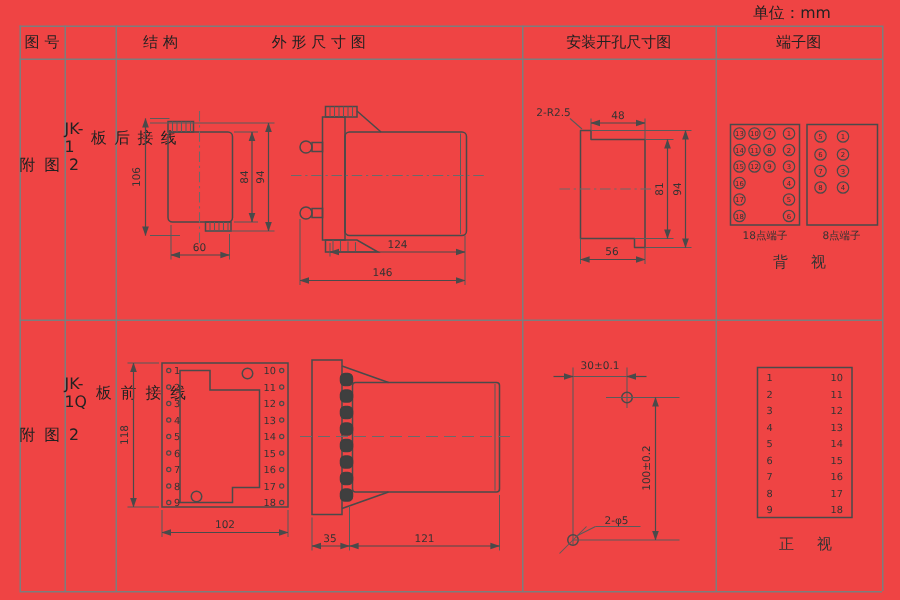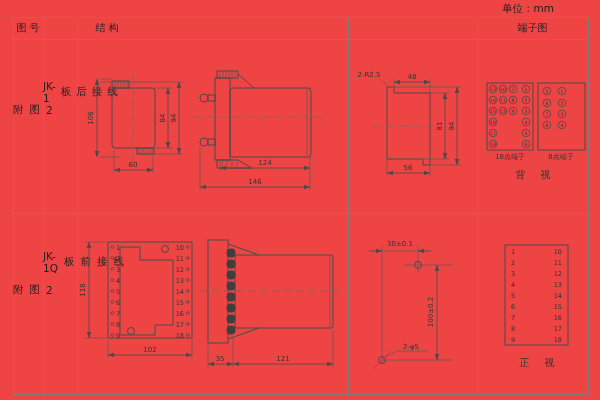--- a/index.html
+++ b/index.html
@@ -52,20 +52,22 @@
     <div class="vline" style="left:13px;top:17px;height:377px;"></div>
     <div class="vline" style="left:588px;top:17px;height:377px;"></div>
     <div class="vline" style="left:43px;top:17px;height:377px;"></div>
     <div class="vline" style="left:77px;top:17px;height:377px;"></div>
     <div class="vline" style="left:348px;top:17px;height:377px;"></div>
     <div class="vline" style="left:477px;top:17px;height:377px;"></div>
   </div>
 
   <div class="hcell" style="left:13px;top:17px;width:30px;height:22px;">图 号</div>
   <div class="hcell" style="left:43px;top:17px;width:34px;height:22px;margin-left:47px;">结 构</div>
+  <div class="hcell" style="left:77px;top:17px;width:271px;height:22px;">外 形 尺 寸 图</div>
+  <div class="hcell" style="left:348px;top:17px;width:129px;height:22px;">安装开孔尺寸图</div>
   <div class="hcell" style="left:477px;top:17px;width:111px;height:22px;">端子图</div>
 
   <div class="vstack" style="left:13px;top:103px;width:30px;gap:6px;">
     <span>附</span>
     <span>图</span>
     <span>2</span>
   </div>
   <div class="vstack" style="left:43px;top:80px;width:34px;gap:5px;">
     <span>JK-1</span>
     <span>板</span>

